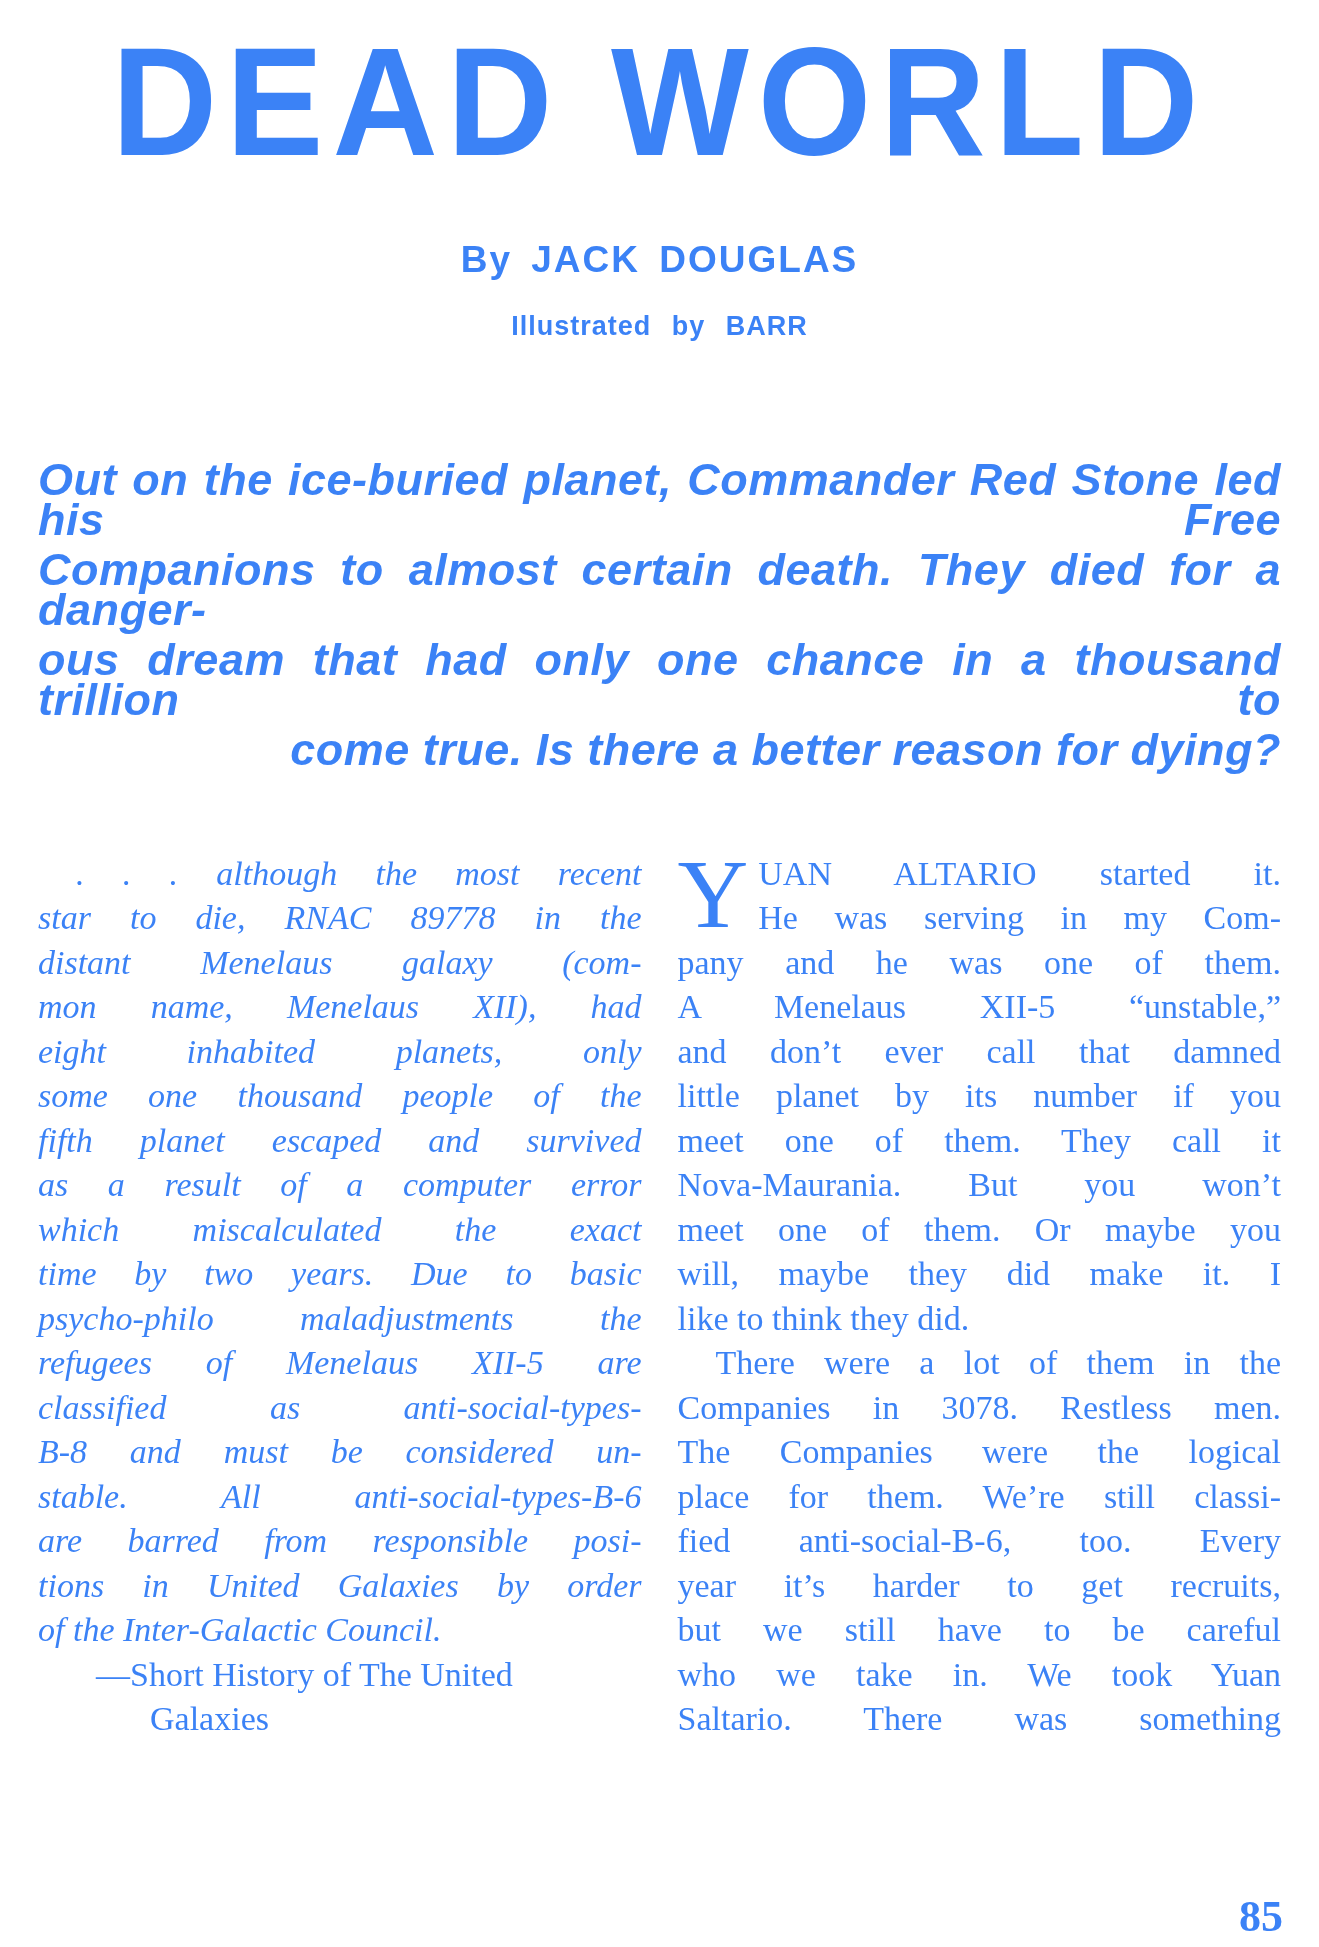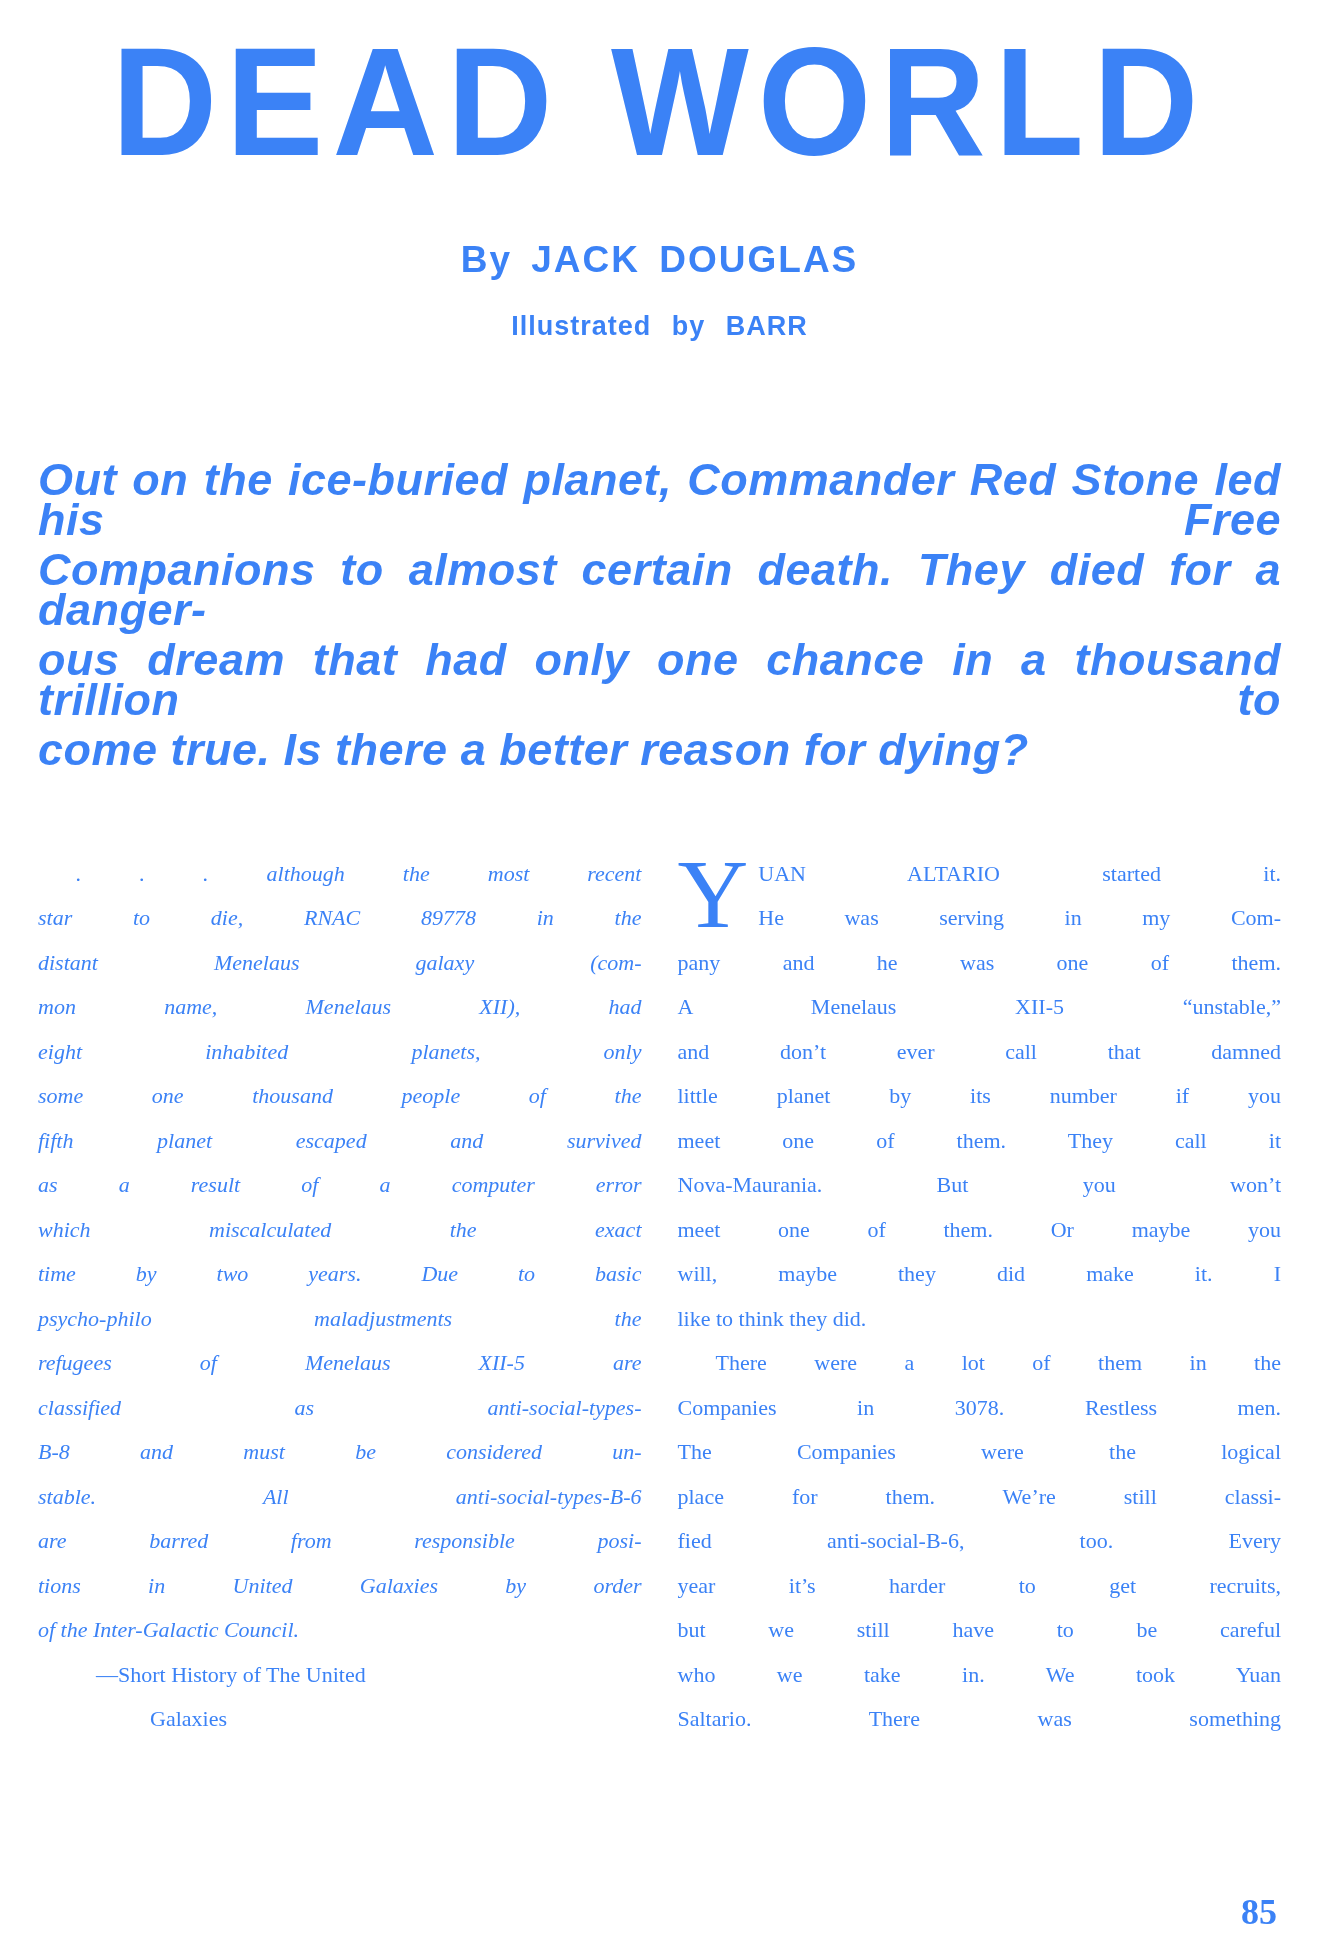--- a/index.html
+++ b/index.html
@@ -50,54 +50,54 @@
   .tline{
     font-family:"Liberation Sans", sans-serif;
     font-style:italic;
     font-weight:700;
     font-size:45px;
     line-height:40px;
     height:90px;
     letter-spacing:0.5px;
   }
   .tline.just{ text-align:justify; text-align-last:justify; -moz-text-align-last:justify; }
-  .tline.center{ text-align:left; height:auto; }
+  .tline.center{ text-align:right; height:auto; }
   
   .columns{
     display:flex;
     gap:36px;
     margin:82px 38px 0;
   }
   .col{ flex:1 1 0; min-width:0; }
   .bl{
-    font-size:22px;
+    font-size:34px;
     line-height:44.5px;
     white-space:normal;
   }
   .jl{ text-align:justify; text-align-last:justify; -moz-text-align-last:justify; }
   .ll{ text-align:left; }
   .ind{ text-indent:38px; }
   .quote .bl{ font-style:italic; }
   .attrib .bl{ font-style:normal; }
   .att1{ padding-left:58px; }
   .att2{ padding-left:112px; }
   .dropcap{
     float:left;
     font-size:98px;
     line-height:80px;
     height:87px;
     padding:2px 10px 0 0;
   }
   
   .pagenum{
     position:absolute;
-    right:42px;
+    right:36px;
     top:1891px;
     font-weight:700;
-    font-size:36px;
+    font-size:44px;
     text-align:center;
   }
 </style>
 </head>
 <body>
 
 <div class="page">
 
   <h1 class="title">DEAD WORLD</h1>
   <div class="byline">By JACK DOUGLAS</div>

